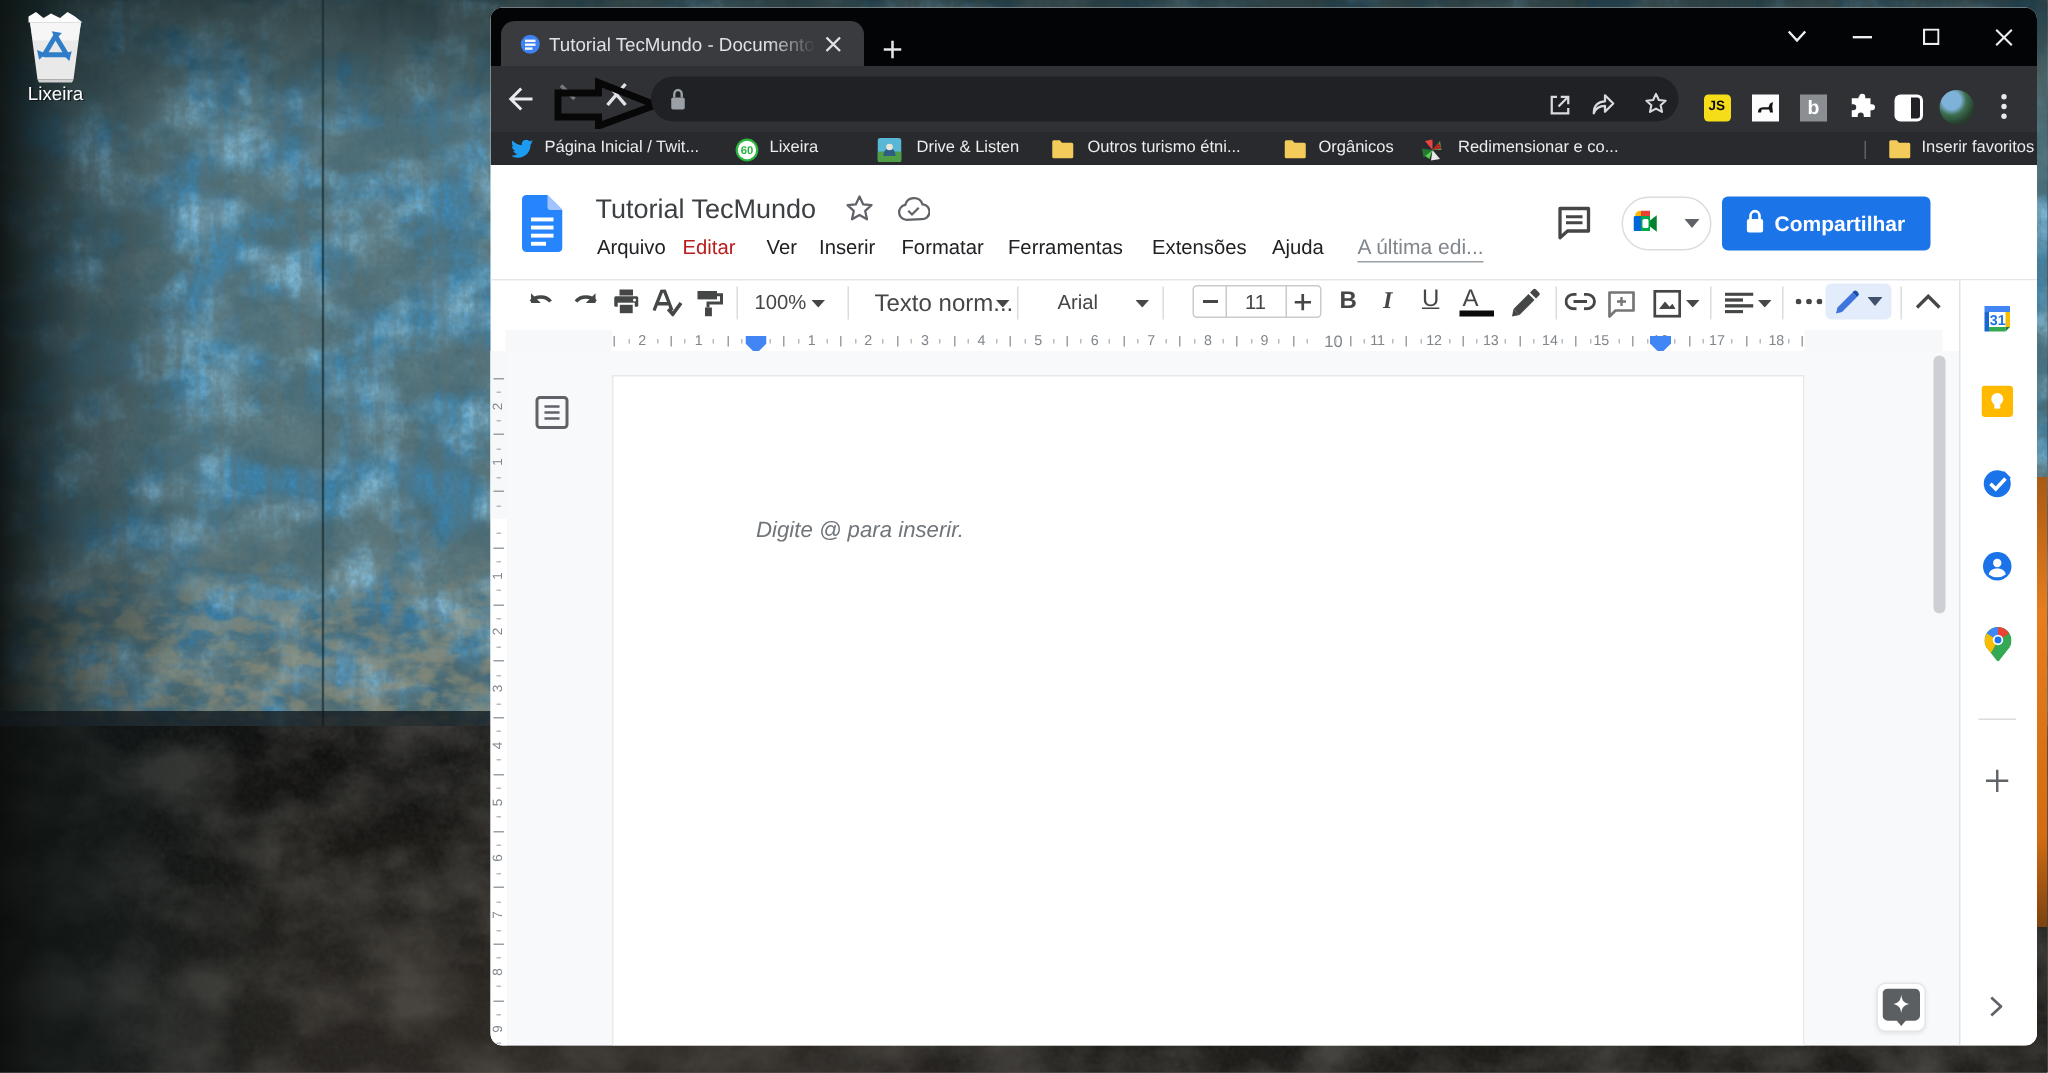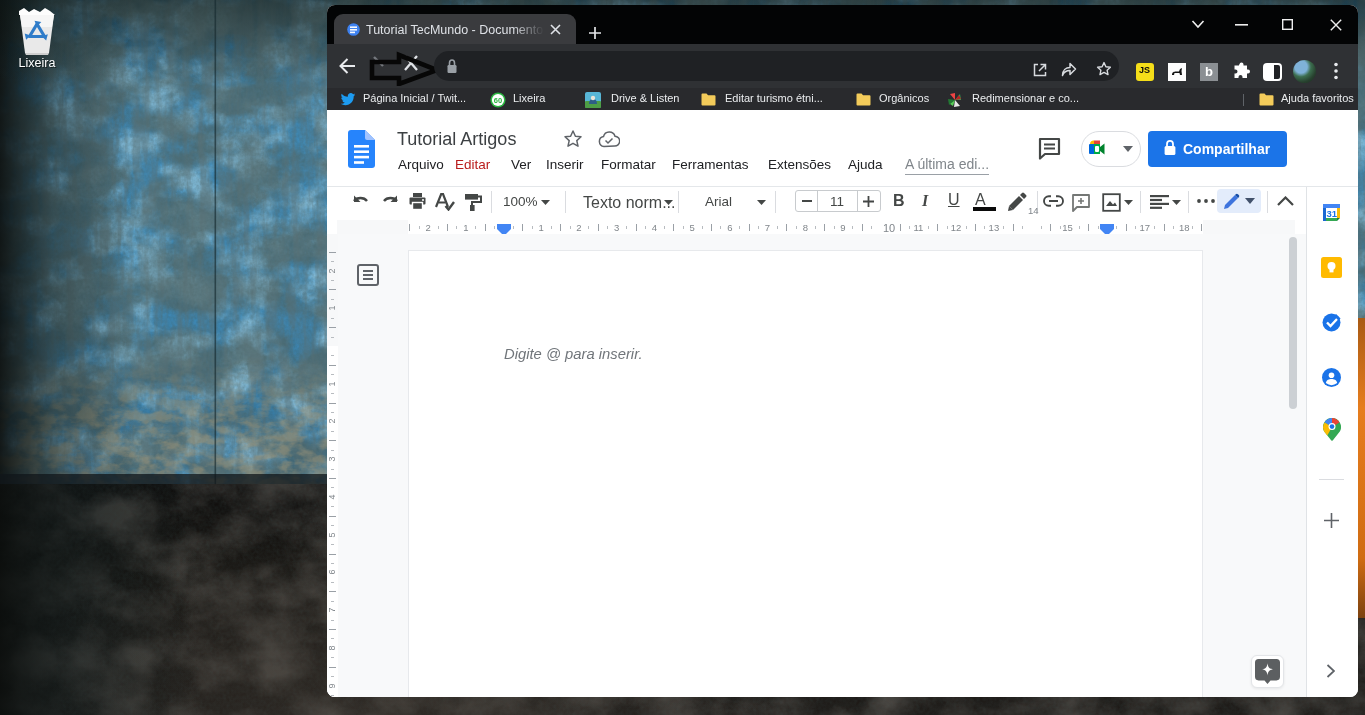--- a/index.html
+++ b/index.html
@@ -196,49 +196,49 @@
 <svg class="a" style="left:258px;top:87px" width="16" height="16" viewBox="0 0 16 16">
       <rect width="16" height="16" rx="2" fill="#58b6d6"></rect>
       <rect y="9" width="16" height="7" rx="1" fill="#4d9e45"></rect>
       <path d="M4 12 C4 8 6 7 8 7 C10 7 12 8 12 12 Z" fill="#2e5e86"></path>
       <circle cx="8" cy="6" r="2.2" fill="#e8e4d8"></circle>
     </svg>
 <div class="a" style="left:284px;top:87px;color:#ebedef;font-size:11px;white-space:nowrap">Drive &amp; Listen</div>
 <svg class="a" style="left:374px;top:88px" width="15" height="13" viewBox="0 0 15 13">
       <path d="M0.5 1.5 a1 1 0 0 1 1 -1 L5.5 0.5 L7 2.2 L13.5 2.2 a1 1 0 0 1 1 1 L14.5 11.5 a1 1 0 0 1 -1 1 L1.5 12.5 a1 1 0 0 1 -1 -1 Z" fill="#f3cb5a"></path>
     </svg>
-<div class="a" style="left:398px;top:87px;color:#ebedef;font-size:11px;white-space:nowrap">Editar turismo étni...</div>
+<div class="a" style="left:398px;top:87px;color:#ebedef;font-size:11px;white-space:nowrap">Outros turismo étni...</div>
 <svg class="a" style="left:529px;top:88px" width="15" height="13" viewBox="0 0 15 13">
       <path d="M0.5 1.5 a1 1 0 0 1 1 -1 L5.5 0.5 L7 2.2 L13.5 2.2 a1 1 0 0 1 1 1 L14.5 11.5 a1 1 0 0 1 -1 1 L1.5 12.5 a1 1 0 0 1 -1 -1 Z" fill="#f3cb5a"></path>
     </svg>
 <div class="a" style="left:552px;top:87px;color:#ebedef;font-size:11px;white-space:nowrap">Orgânicos</div>
 <svg class="a" style="left:620px;top:87px" width="16" height="16" viewBox="0 0 16 16">
 <path d="M8 8 L3 2 L8 1 Z" fill="#e44"></path>
       <path d="M8 8 L13 2 L14 8 Z" fill="#3a5"></path>
       <path d="M8 8 L13 14 L7 15 Z" fill="#e8e8e8"></path>
       <path d="M8 8 L2 13 L1 7 Z" fill="#273"></path>
       <path d="M8 8 L12 3 L14 7 Z" fill="#b22"></path>
       <path d="M8 8 L3 12 L6 14 Z" fill="#5c5"></path>
     </svg>
 <div class="a" style="left:645px;top:87px;color:#ebedef;font-size:11px;white-space:nowrap">Redimensionar e co...</div>
 <div class="a" style="left:916px;top:89px;width:1px;height:12px;background:#5f6368"></div>
 <svg class="a" style="left:932px;top:88px" width="15" height="13" viewBox="0 0 15 13">
       <path d="M0.5 1.5 a1 1 0 0 1 1 -1 L5.5 0.5 L7 2.2 L13.5 2.2 a1 1 0 0 1 1 1 L14.5 11.5 a1 1 0 0 1 -1 1 L1.5 12.5 a1 1 0 0 1 -1 -1 Z" fill="#f3cb5a"></path>
     </svg>
-<div class="a" style="left:954px;top:87px;color:#ebedef;font-size:11px;white-space:nowrap">Ajuda favoritos</div>
+<div class="a" style="left:954px;top:87px;color:#ebedef;font-size:11px;white-space:nowrap">Inserir favoritos</div>
 
 <svg class="a" style="left:21px;top:125px" width="27" height="38" viewBox="0 0 27 38">
  <path d="M0 3 a3 3 0 0 1 3 -3 L17 0 L27 10 L27 35 a3 3 0 0 1 -3 3 L3 38 a3 3 0 0 1 -3 -3 Z" fill="#2684fc"></path>
  <path d="M17 0 L27 10 L19 10 a2 2 0 0 1 -2 -2 Z" fill="#a1c3ff"></path>
  <rect x="6" y="15" width="15" height="2.6" fill="#fff"></rect>
  <rect x="6" y="20.4" width="15" height="2.6" fill="#fff"></rect>
  <rect x="6" y="25.8" width="15" height="2.6" fill="#fff"></rect>
  <rect x="6" y="31.2" width="10" height="2.6" fill="#fff"></rect>
 </svg>
-<div class="a" style="left:70px;top:124px;font-size:18px;color:#3c4043">Tutorial Artigos</div>
+<div class="a" style="left:70px;top:124px;font-size:18px;color:#3c4043">Tutorial TecMundo</div>
 <svg class="a" style="left:236px;top:124px" width="20" height="20" viewBox="0 0 20 20">
       <path d="M10 2 L12.4 7.2 18 7.8 13.8 11.6 15 17.2 10 14.3 5 17.2 6.2 11.6 2 7.8 7.6 7.2 Z" fill="none" stroke="#5f6368" stroke-width="1.5" stroke-linejoin="round"></path>
     </svg>
 <svg class="a" style="left:271px;top:126px" width="22" height="17" viewBox="0 0 22 17">
       <path d="M6 15.5 a5 5 0 0 1 -0.5 -9.9 a6 6 0 0 1 11.5 -0.4 a4.6 4.6 0 0 1 -0.6 9.9 Z" fill="none" stroke="#5f6368" stroke-width="1.5"></path>
       <path d="M7.5 9.5 L10 12 L14.5 7.5" fill="none" stroke="#5f6368" stroke-width="1.5"></path>
     </svg>
 
 <div class="a" style="left:71px;top:152px;font-size:13.5px;color:#202124">Arquivo</div>
 <div class="a" style="left:128px;top:152px;font-size:13.5px;color:#b91c1c">Editar</div>
@@ -441,21 +441,21 @@
     <div class="a" style="left:600.8px;top:221px;width:1px;height:3px;background:#b8bcc0"></div>
     <div class="a" style="left:619.7px;top:221px;width:1px;height:3px;background:#b8bcc0"></div>
     <div class="a" style="left:629.1px;top:217px;width:14px;margin-left:-7px;text-align:center;font-size:9.5px;color:#80868b">12</div>
     <div class="a" style="left:648.0px;top:219px;width:1px;height:7px;background:#9aa0a6"></div>
     <div class="a" style="left:638.6px;top:221px;width:1px;height:3px;background:#b8bcc0"></div>
     <div class="a" style="left:657.4px;top:221px;width:1px;height:3px;background:#b8bcc0"></div>
     <div class="a" style="left:666.9px;top:217px;width:14px;margin-left:-7px;text-align:center;font-size:9.5px;color:#80868b">13</div>
     <div class="a" style="left:685.7px;top:219px;width:1px;height:7px;background:#9aa0a6"></div>
     <div class="a" style="left:676.3px;top:221px;width:1px;height:3px;background:#b8bcc0"></div>
     <div class="a" style="left:695.1px;top:221px;width:1px;height:3px;background:#b8bcc0"></div>
-    <div class="a" style="left:704.6px;top:200px;width:14px;margin-left:-7px;text-align:right;font-size:9.5px;color:#80868b">14</div>
+    <div class="a" style="left:704.6px;top:217px;width:14px;margin-left:-7px;text-align:right;font-size:9.5px;color:#80868b">14</div>
     <div class="a" style="left:723.4px;top:219px;width:1px;height:7px;background:#9aa0a6"></div>
     <div class="a" style="left:714.0px;top:221px;width:1px;height:3px;background:#b8bcc0"></div>
     <div class="a" style="left:732.9px;top:221px;width:1px;height:3px;background:#b8bcc0"></div>
     <div class="a" style="left:742.3px;top:217px;width:14px;margin-left:-7px;text-align:left;font-size:9.5px;color:#80868b">15</div>
     <div class="a" style="left:761.2px;top:219px;width:1px;height:7px;background:#9aa0a6"></div>
     <div class="a" style="left:751.7px;top:221px;width:1px;height:3px;background:#b8bcc0"></div>
     <div class="a" style="left:770.6px;top:221px;width:1px;height:3px;background:#b8bcc0"></div>
     <div class="a" style="left:780.0px;top:217px;width:14px;margin-left:-7px;text-align:center;font-size:9.5px;color:#80868b">16</div>
     <div class="a" style="left:798.9px;top:219px;width:1px;height:7px;background:#9aa0a6"></div>
     <div class="a" style="left:789.4px;top:221px;width:1px;height:3px;background:#b8bcc0"></div>

